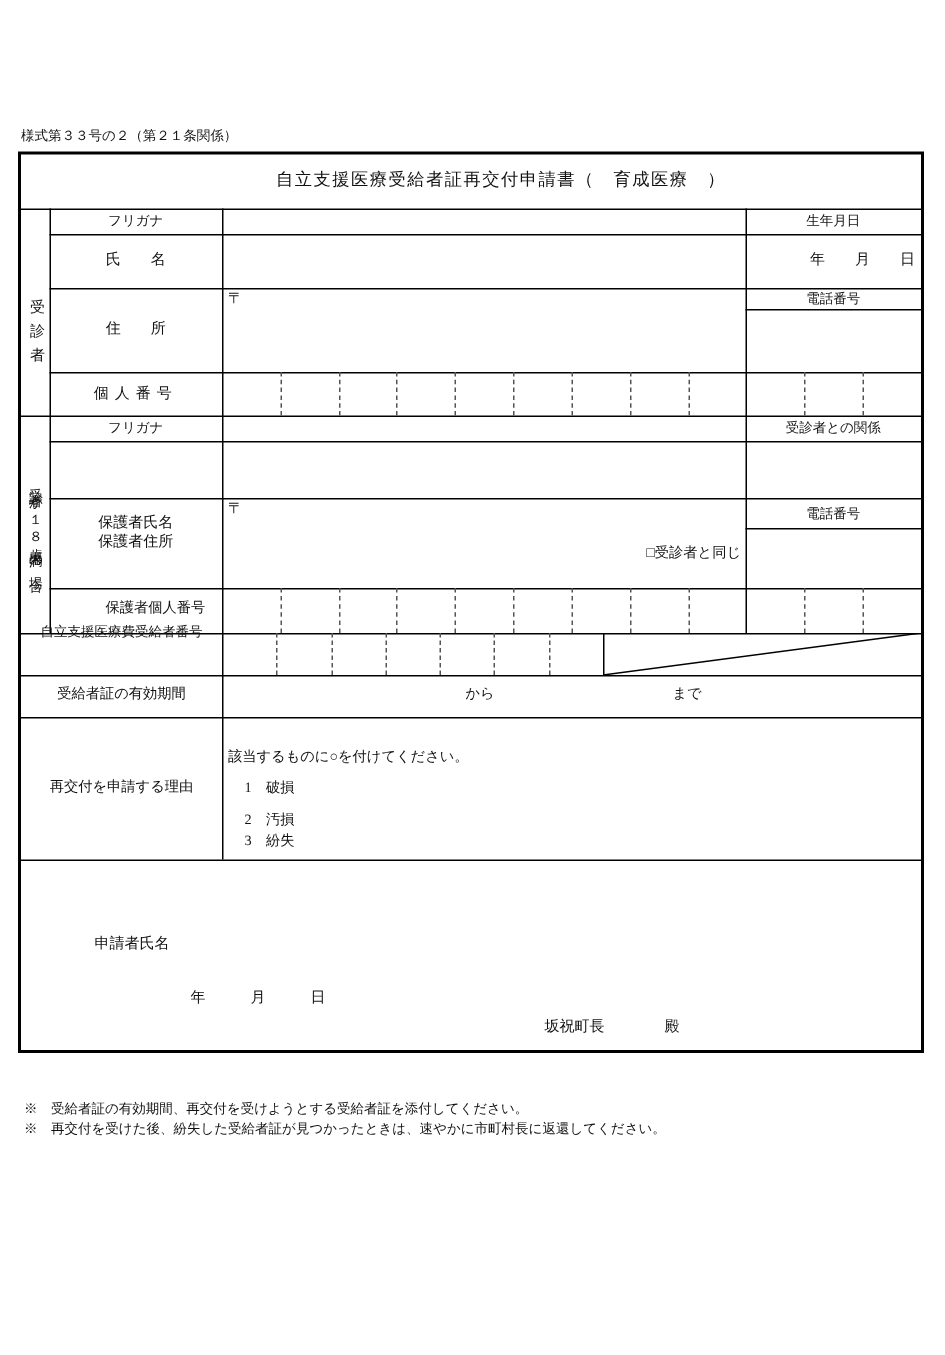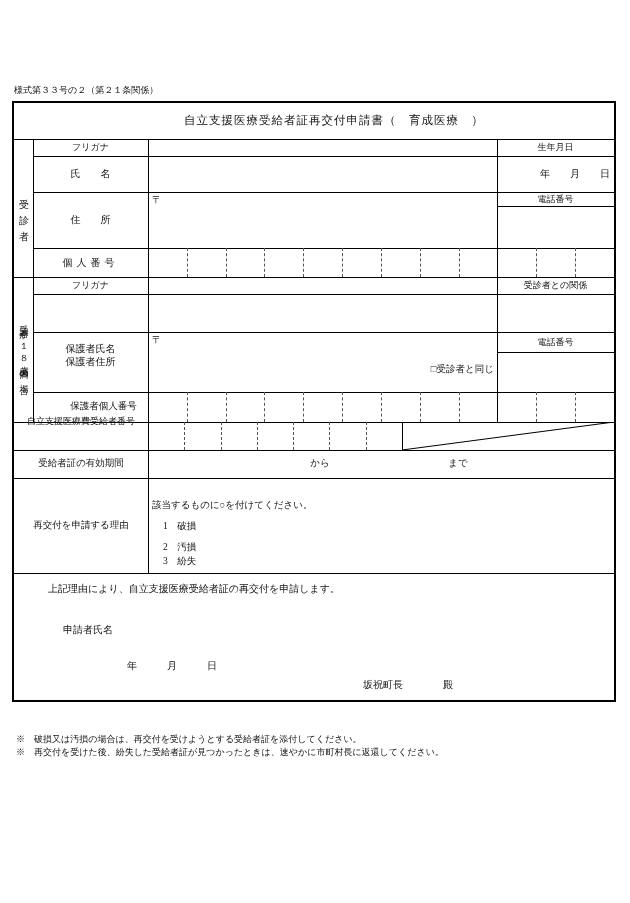--- a/index.html
+++ b/index.html
@@ -113,22 +113,21 @@
     <div class="cell" style="left:0; top:347px; width:134px; height:28px;">受給者証の有効期間</div>
     <div class="cell" style="left:286px; top:347px; width:40px; height:28px;">から</div>
     <div class="cell" style="left:424px; top:347px; width:40px; height:28px;">まで</div>
 
     <div class="cell" style="left:0; top:375px; width:134px; height:95px;">再交付を申請する理由</div>
     <div class="txt" style="left:138px; top:397px; font-size:9.5px;">該当するものに○を付けてください。</div>
     <div class="txt" style="left:149px; top:418px; font-size:9.5px;">1　破損</div>
     <div class="txt" style="left:149px; top:439px; font-size:9.5px;">2　汚損</div>
     <div class="txt" style="left:149px; top:453px; font-size:9.5px;">3　紛失</div>
 
-    <div class="txt" style="left:34px; top:480px;">上記理由により、自立支援医療受給者証の再交付を申請します。</div>
     <div class="txt" style="left:49px; top:521px;">申請者氏名</div>
     <div class="txt" style="left:113px; top:557px;">年　　　月　　　日</div>
     <div class="txt" style="left:349px; top:576px;">坂祝町長　　　　殿</div>
   </div>
 
-  <div class="txt small" style="left:16px; top:734px;">※　破損又は汚損の場合は、再交付を受けようとする受給者証を添付してください。</div>
+  <div class="txt small" style="left:16px; top:734px;">※　受給者証の有効期間、再交付を受けようとする受給者証を添付してください。</div>
   <div class="txt small" style="left:16px; top:747px;">※　再交付を受けた後、紛失した受給者証が見つかったときは、速やかに市町村長に返還してください。</div>
 
 </div>
 
 </body></html>

